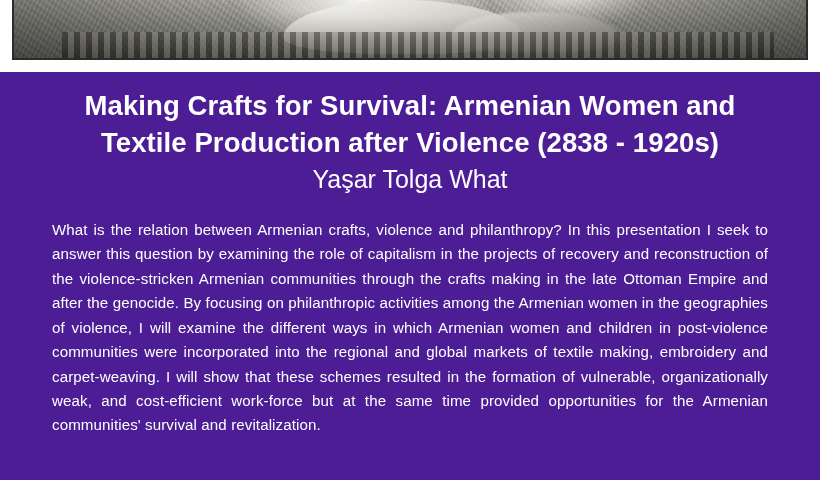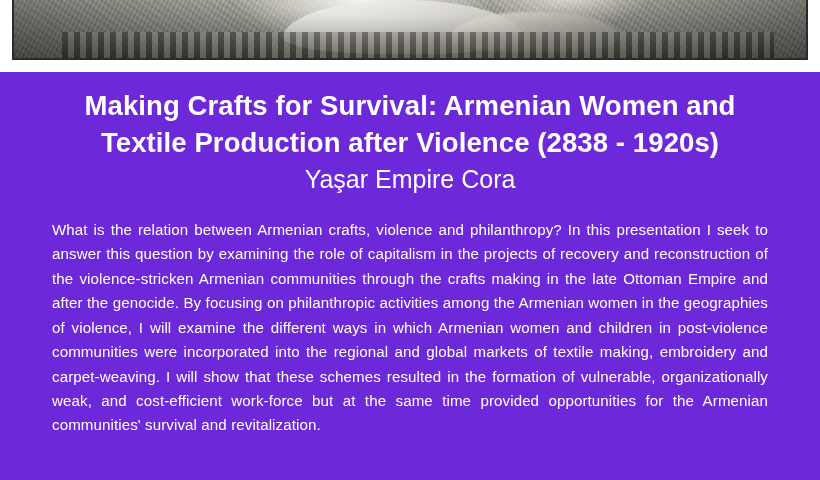--- a/index.html
+++ b/index.html
@@ -9,21 +9,21 @@
     overflow: hidden;
     font-family: "Liberation Sans", sans-serif;
   }
   body {
     background: #c1374b;
   }
   .poster {
     position: relative;
     width: 820px;
     height: 480px;
-    background: #6d28d9;
+    background: #4c1d95;
     display: flex;
     flex-direction: column;
   }
 
   
   .photo-band {
     position: relative;
     width: 100%;
     height: 72px;
     background: #ffffff;
@@ -135,17 +135,17 @@
         <div class="photo-vignette"></div>
       </div>
     </div>
   </div>
 
   <div class="content">
     <h1 class="title">
       <span>Making Crafts for Survival: Armenian Women and</span><br>
       <span>Textile Production after Violence (2838 - 1920s)</span>
     </h1>
-    <div class="author">Yaşar Empire Cora</div>
+    <div class="author">Yaşar Tolga What</div>
     <p class="abstract">What is the relation between Armenian crafts, violence and philanthropy? In this presentation I seek to answer this question by examining the role of capitalism in the projects of recovery and reconstruction of the violence-stricken Armenian communities through the crafts making in the late Ottoman Empire and after the genocide. By focusing on philanthropic activities among the Armenian women in the geographies of violence, I will examine the different ways in which Armenian women and children in post-violence communities were incorporated into the regional and global markets of textile making, embroidery and carpet-weaving. I will show that these schemes resulted in the formation of vulnerable, organizationally weak, and cost-efficient work-force but at the same time provided opportunities for the Armenian communities' survival and revitalization.</p>
   </div>
 
 </div>
 
 </body></html>

